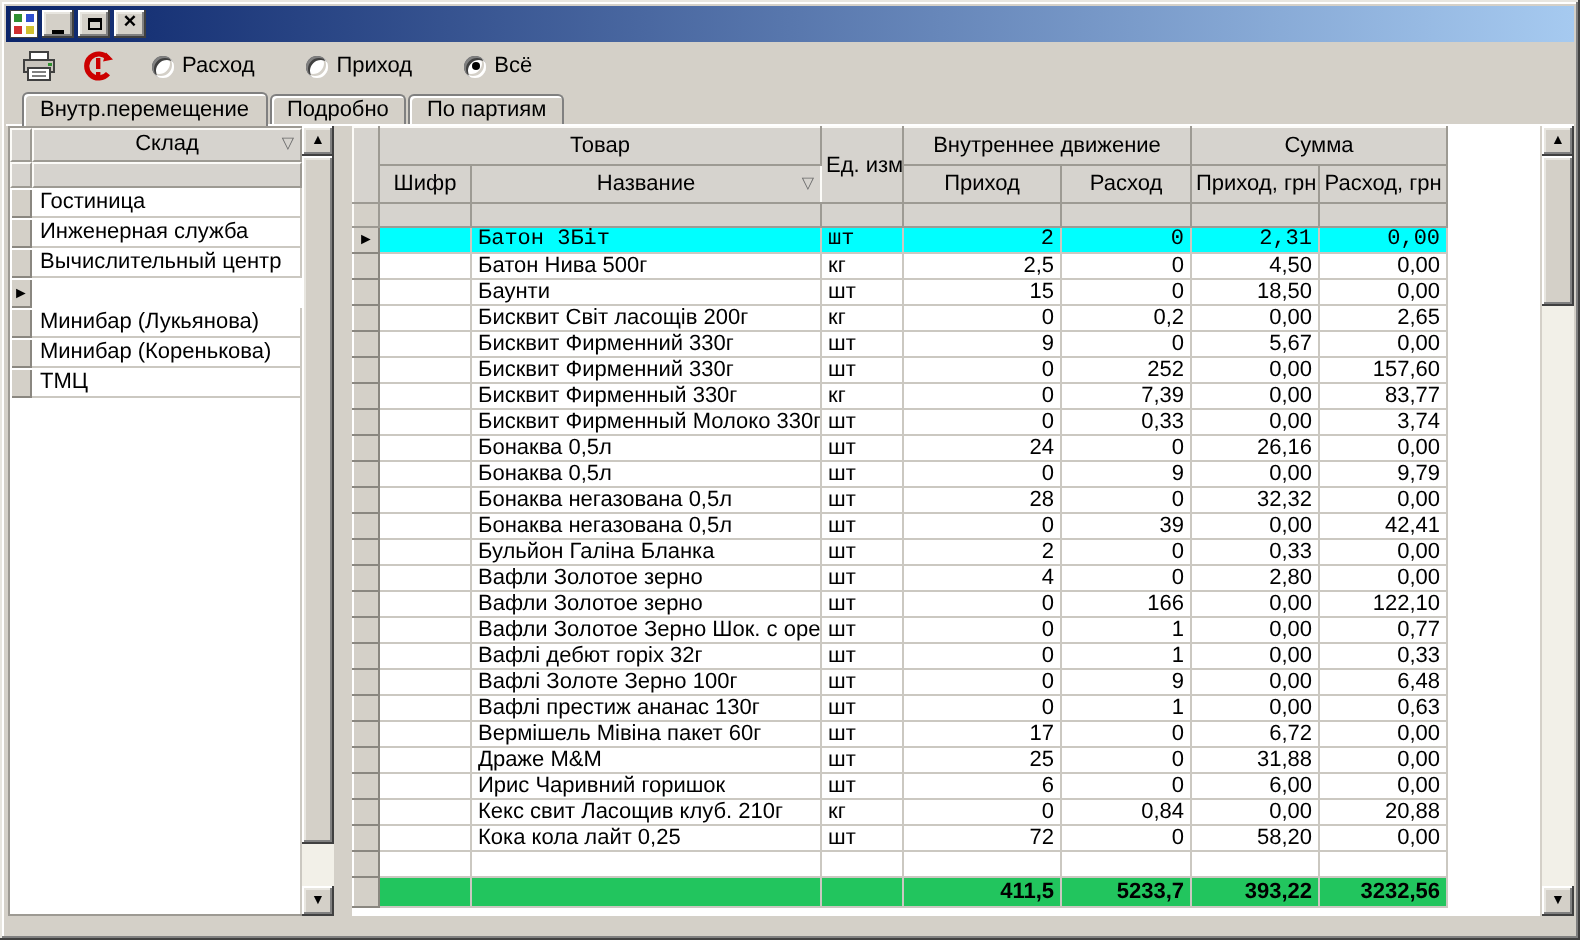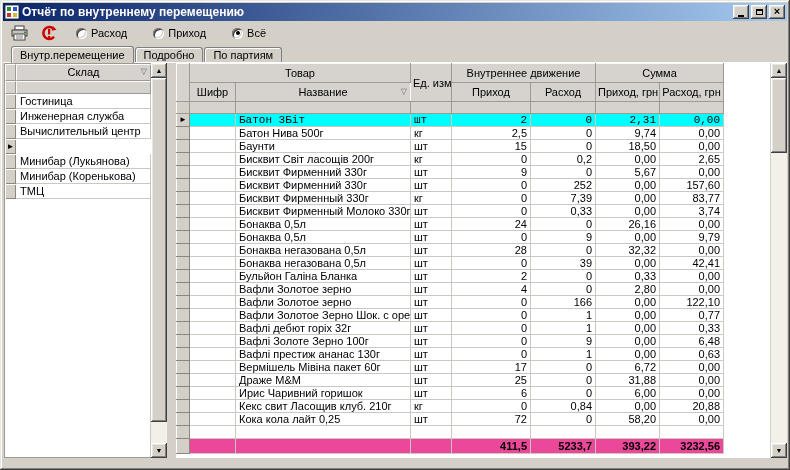--- a/index.html
+++ b/index.html
@@ -68,41 +68,40 @@
   tr.filter td{background:#d6d3ce;border:1px solid;border-color:#fcfbf8 #9d9a93 #9d9a93 #fcfbf8;height:12px;}
   tr.filter td.gutter{background:#d4d0c8;}
   td{font-size:11px;color:#000;height:13px;padding:0 3px;border-right:1px solid #cbc8c1;border-bottom:1px solid #cbc8c1;
     white-space:nowrap;overflow:hidden;line-height:12px;}
   td.gutter{background:#d4d0c8;border:1px solid;border-color:#fff #8a8780 #8a8780 #fff;padding:0;
     text-align:center;font-size:8px;line-height:12px;}
   th.gutter-h{background:#d4d0c8;border-color:#fff #8a8780 #8a8780 #fff;}
   td.num{text-align:right;}
   tr.sel td:not(.gutter){background:#00ffff;font-family:Liberation Mono, monospace;}
   tr.spacer td:not(.gutter){background:#fff;}
-  tr.totals td:not(.gutter){background:#ec4899;font-weight:bold;height:15px;}
+  tr.totals td:not(.gutter){background:#22c55e;font-weight:bold;height:15px;}
   .tbl-scroll{right:0;}
   
   .icon-wrap{display:inline-flex;align-items:center;justify-content:center;}
 </style>
 </head>
 <body>
 
 <div class="window">
 
   <div class="titlebar">
     <span class="icon-wrap">
       <svg width="14" height="14" viewBox="0 0 14 14">
         <rect x="0" y="0" width="14" height="14" fill="#fff" stroke="#404040"></rect>
         <rect x="2" y="2" width="4" height="4" fill="#2f8f2f"></rect>
         <rect x="8" y="2" width="4" height="4" fill="#2f4fd0"></rect>
         <rect x="2" y="8" width="4" height="4" fill="#d02f2f"></rect>
         <rect x="8" y="8" width="4" height="4" fill="#d0c02f"></rect>
       </svg>
     </span>
-    <span class="title">Отчёт по внутреннему перемещению</span>
     <span class="winbtn">
         <span class="glyph-min"></span>
       </span>
     <span class="winbtn">
         <span class="glyph-max"></span>
       </span>
     <span class="winbtn">
         <span class="glyph-close">×</span>
       </span>
   </div>
@@ -256,21 +255,21 @@
                 <td class="num">2,31</td>
                 <td class="num">0,00</td>
               </tr>
               <tr>
                 <td class="gutter"></td>
                 <td></td>
                 <td>Батон Нива 500г</td>
                 <td>кг</td>
                 <td class="num">2,5</td>
                 <td class="num">0</td>
-                <td class="num">9,74</td>
+                <td class="num">4,50</td>
                 <td class="num">0,00</td>
               </tr>
               <tr>
                 <td class="gutter"></td>
                 <td></td>
                 <td>Баунти</td>
                 <td>шт</td>
                 <td class="num">15</td>
                 <td class="num">0</td>
                 <td class="num">18,50</td>

